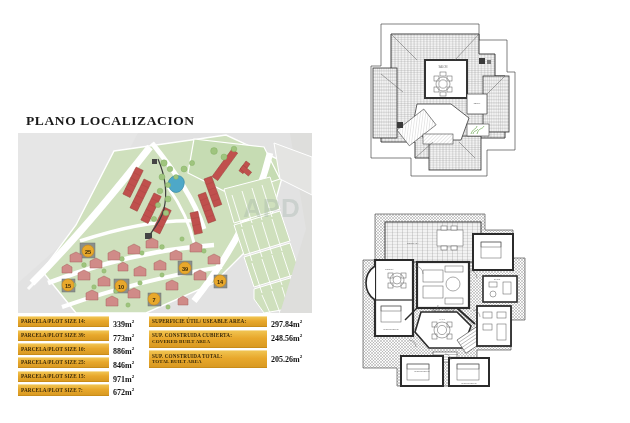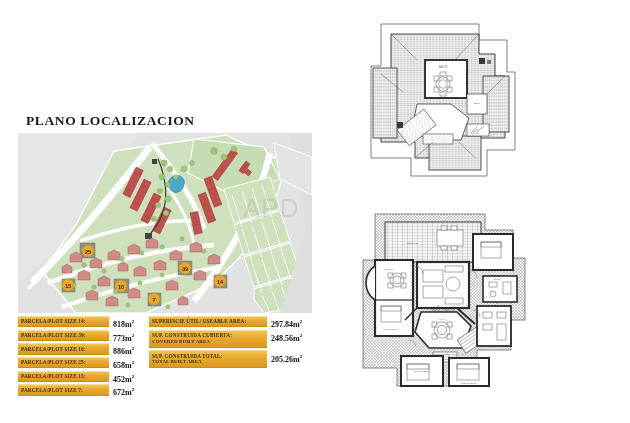--- a/index.html
+++ b/index.html
@@ -70,21 +70,21 @@
   .plans{position:absolute;left:330px;top:0;width:300px;height:423px;}
   .plan-box{position:absolute;}
   .plan-roof{left:25px;top:18px;width:175px;height:180px;}
   .plan-ground{left:15px;top:200px;width:195px;height:195px;}
   .plan-box svg{display:block;}
 
   
   .watermark{
     position:absolute;left:243px;top:193px;
     font-family:"Liberation Sans", sans-serif;
-    font-size:26px;font-weight:normal;color:#9fb0a6;opacity:.33;
+    font-size:26px;font-weight:bold;color:#9fb0a6;opacity:.33;
     letter-spacing:1px;pointer-events:none;user-select:none;
   }
 </style>
 </head>
 <body>
 
 <div class="page">
 
   <div class="left-col">
 
@@ -329,37 +329,37 @@
     </div>
 
     <div class="watermark">APD</div>
 
     <div class="tables">
 
       <div class="tbl-left">
 
         <div class="row">
           <span class="lbl">PARCELA/PLOT SIZE 14:</span>
-          <span class="val"><span>818</span><span>m</span><sup>2</sup></span>
+          <span class="val"><span>339</span><span>m</span><sup>2</sup></span>
         </div>
         <div class="row">
           <span class="lbl">PARCELA/PLOT SIZE 39:</span>
           <span class="val"><span>773</span><span>m</span><sup>2</sup></span>
         </div>
         <div class="row">
           <span class="lbl">PARCELA/PLOT SIZE 10:</span>
           <span class="val"><span>886</span><span>m</span><sup>2</sup></span>
         </div>
         <div class="row">
           <span class="lbl">PARCELA/PLOT SIZE 25:</span>
-          <span class="val"><span>658</span><span>m</span><sup>2</sup></span>
+          <span class="val"><span>846</span><span>m</span><sup>2</sup></span>
         </div>
         <div class="row">
           <span class="lbl">PARCELA/PLOT SIZE 15:</span>
-          <span class="val"><span>452</span><span>m</span><sup>2</sup></span>
+          <span class="val"><span>971</span><span>m</span><sup>2</sup></span>
         </div>
         <div class="row">
           <span class="lbl">PARCELA/PLOT SIZE 7:</span>
           <span class="val"><span>672</span><span>m</span><sup>2</sup></span>
         </div>
       </div>
 
       <div class="tbl-right">
 
         <div class="row">

